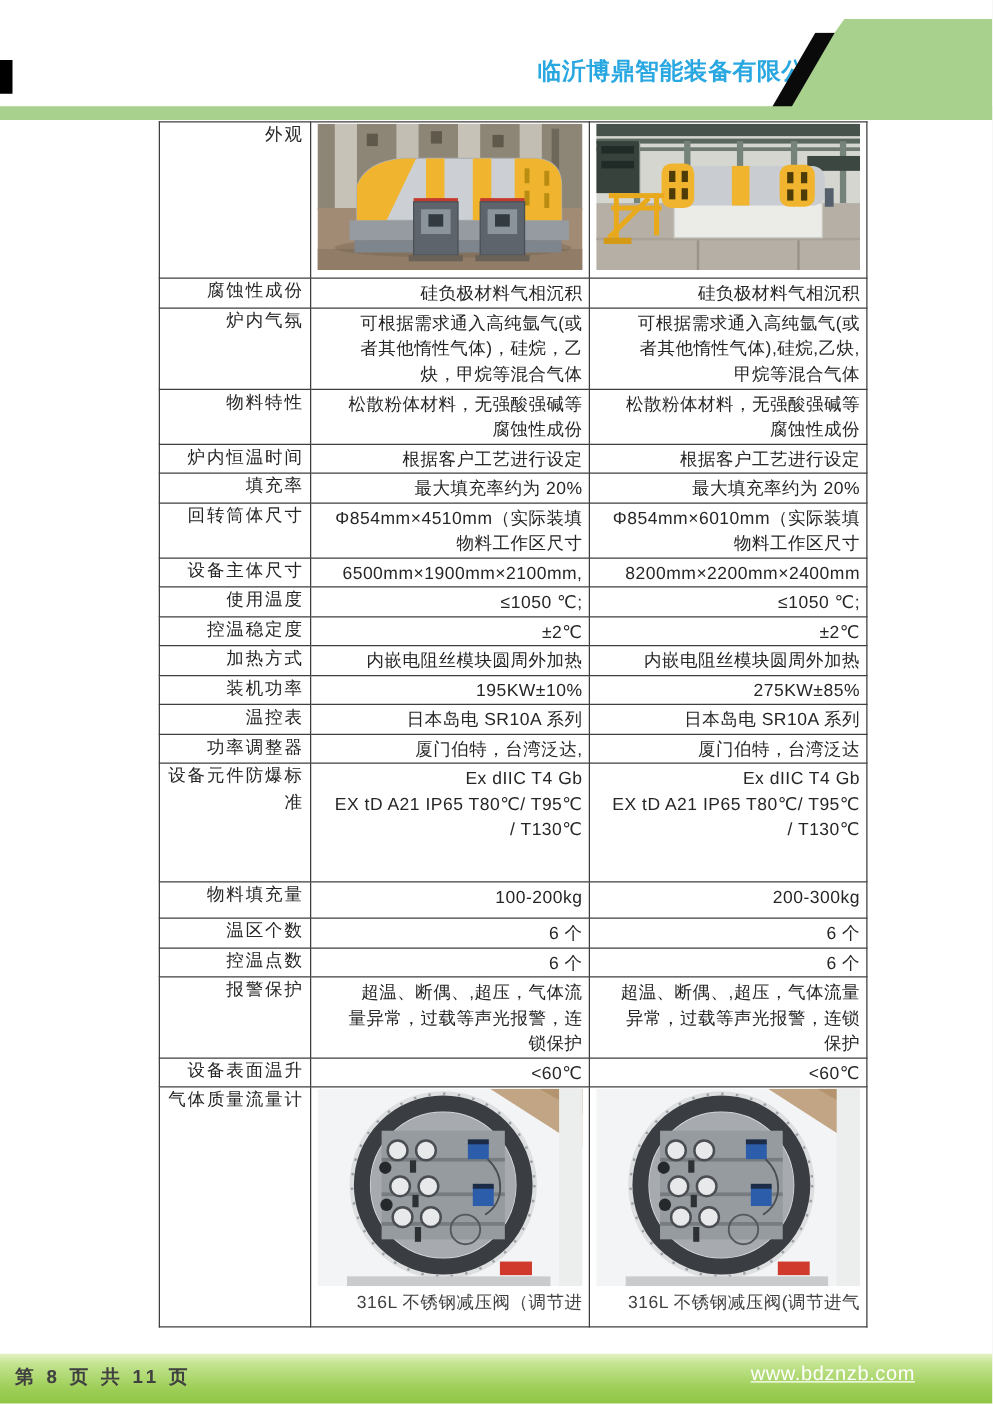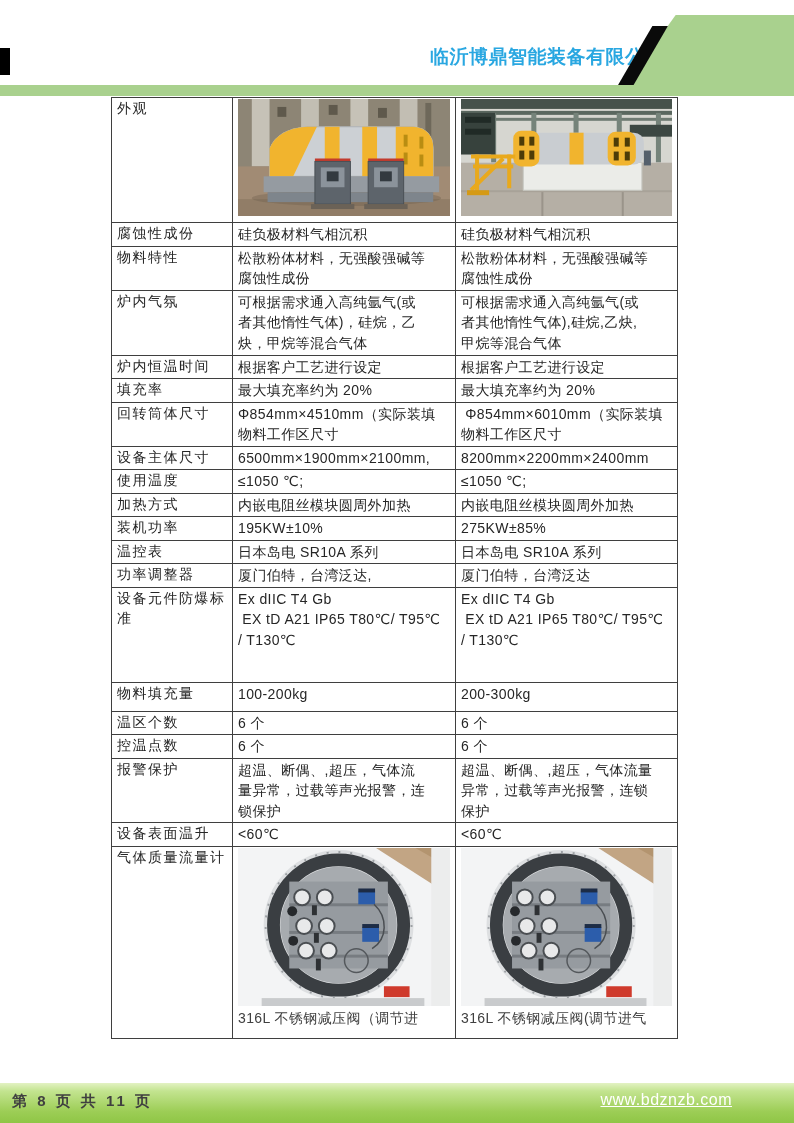--- a/index.html
+++ b/index.html
@@ -11,22 +11,22 @@
   .hdr-brand { position: absolute; left: 430px; top: 44px; width: 220px; height: 26px;
                font-size: 19px; font-weight: bold; color: #29a7e1; letter-spacing: 0.5px;
                font-family: "Liberation Sans", "DejaVu Sans", sans-serif; white-space: nowrap; }
   .hdr-green-para { position: absolute; left: 600px; top: 15px; width: 194px; height: 81px;
                background: #a9d18e; clip-path: polygon(39% 0, 100% 0, 100% 100%, 9% 100%); }
   .hdr-black-slash { position: absolute; left: 600px; top: 26px; width: 194px; height: 60px;
                background: #0a0a0a; clip-path: polygon(27% 0, 35% 0, 17% 100%, 9% 100%); }
   .hdr-green-band { position: absolute; left: 0; top: 85px; width: 794px; height: 11px; background: #a9d18e; }
 
   
-  table.spec { position: absolute; left: 111px; top: 97px; width: 566px;
-               border-collapse: collapse; table-layout: fixed; }
+  table.spec { position: absolute; left: 127px; top: 97px; width: 566px;
+               border-collapse: collapse; table-layout: fixed; text-align: right; }
   table.spec td { border: 1px solid #3f3f3f; vertical-align: top; color: #262626;
                   padding: 1px 5px; font-size: 14px; line-height: 20.5px; overflow: hidden; }
   td.lbl { letter-spacing: 1.5px; font-family: "Liberation Serif", "DejaVu Serif", serif; }
   td.val { letter-spacing: 0.4px; white-space: pre-wrap;
            font-family: "Liberation Sans", "DejaVu Sans", sans-serif; }
   td.pic { padding: 3px 4px; }
   td.pic svg { display: block; width: 100%; }
   .pic-caption { font-size: 14px; line-height: 20px; letter-spacing: 0.4px; color: #404040;
                  margin-top: 2px; white-space: nowrap; overflow: hidden; }
 
@@ -139,36 +139,36 @@
           <rect x="182" y="52" width="7" height="15" fill="#55606c"></rect>
         </svg>
       </td>
     </tr>
 
     <tr style="height:23px">
       <td class="lbl">腐蚀性成份</td>
       <td class="val">硅负极材料气相沉积</td>
       <td class="val">硅负极材料气相沉积</td>
     </tr>
-    <tr style="height:42px">
-      <td class="lbl">物料特性</td>
-      <td class="val">松散粉体材料，无强酸强碱等
-腐蚀性成份</td>
-      <td class="val">松散粉体材料，无强酸强碱等
-腐蚀性成份</td>
-    </tr>
     <tr style="height:65px">
       <td class="lbl">炉内气氛</td>
       <td class="val">可根据需求通入高纯氩气(或
 者其他惰性气体)，硅烷，乙
 炔，甲烷等混合气体</td>
       <td class="val">可根据需求通入高纯氩气(或
 者其他惰性气体),硅烷,乙炔,
 甲烷等混合气体</td>
     </tr>
+    <tr style="height:42px">
+      <td class="lbl">物料特性</td>
+      <td class="val">松散粉体材料，无强酸强碱等
+腐蚀性成份</td>
+      <td class="val">松散粉体材料，无强酸强碱等
+腐蚀性成份</td>
+    </tr>
     <tr style="height:21px">
       <td class="lbl">炉内恒温时间</td>
       <td class="val">根据客户工艺进行设定</td>
       <td class="val">根据客户工艺进行设定</td>
     </tr>
     <tr style="height:21px">
       <td class="lbl">填充率</td>
       <td class="val">最大填充率约为 20%</td>
       <td class="val">最大填充率约为 20%</td>
     </tr>
@@ -181,20 +181,25 @@
     </tr>
     <tr style="height:21px">
       <td class="lbl">设备主体尺寸</td>
       <td class="val">6500mm×1900mm×2100mm,</td>
       <td class="val">8200mm×2200mm×2400mm</td>
     </tr>
     <tr style="height:22px">
       <td class="lbl">使用温度</td>
       <td class="val">≤1050 ℃;</td>
       <td class="val">≤1050 ℃;</td>
+    </tr>
+    <tr style="height:21px">
+      <td class="lbl">控温稳定度</td>
+      <td class="val">±2℃</td>
+      <td class="val">±2℃</td>
     </tr>
     <tr style="height:22px">
       <td class="lbl">加热方式</td>
       <td class="val">内嵌电阻丝模块圆周外加热</td>
       <td class="val">内嵌电阻丝模块圆周外加热</td>
     </tr>
     <tr style="height:21px">
       <td class="lbl">装机功率</td>
       <td class="val">195KW±10%</td>
       <td class="val">275KW±85%</td>

